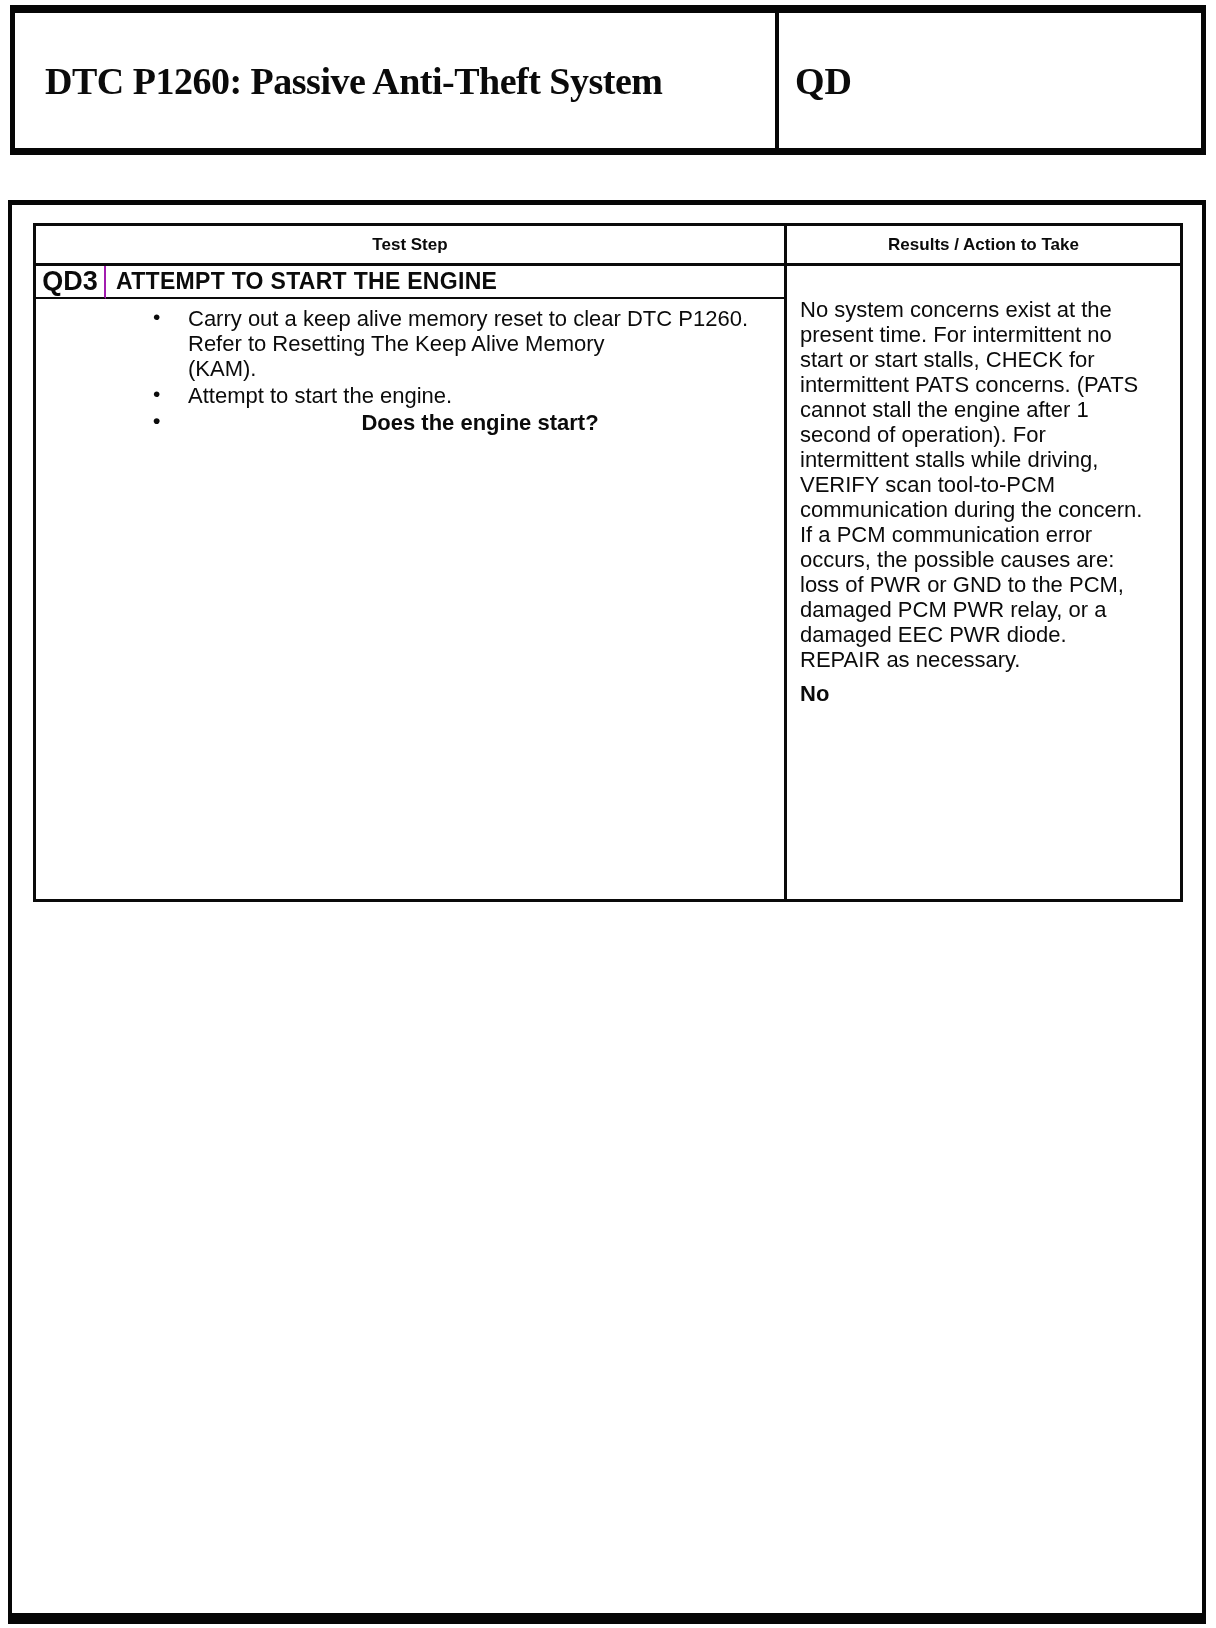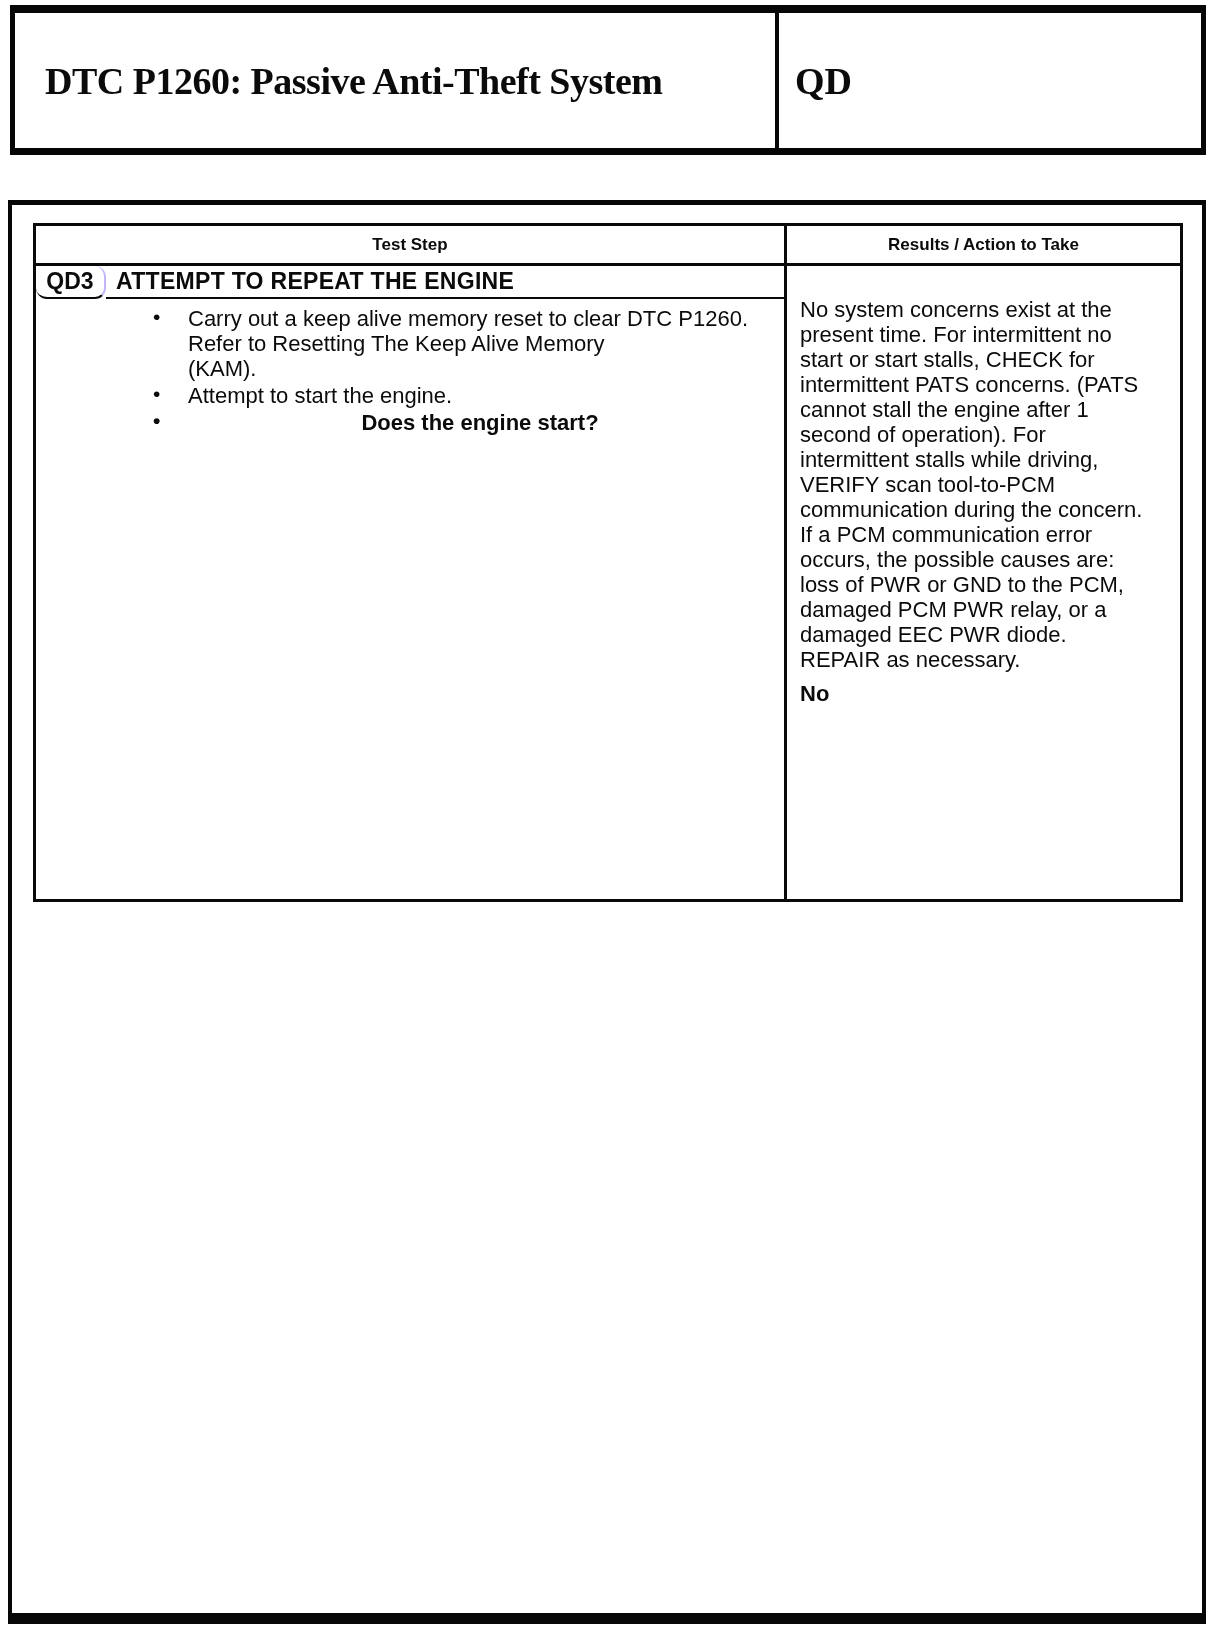--- a/index.html
+++ b/index.html
@@ -68,24 +68,24 @@
   .cell { background:#fff; }
   .th {
     display:flex; align-items:center; justify-content:center;
     font-weight:bold; font-size:17px;
     border-bottom:3px solid #0a0a0a;
   }
   .th-left  { grid-column:1/3; grid-row:1; border-right:3px solid #0a0a0a; }
   .th-right { grid-column:3;   grid-row:1; }
   .step-id {
     grid-column:1; grid-row:2;
-    border-right:2px solid #c4b5fd;
+    border-right:2px solid #a21caf;
     border-bottom:2px solid #0a0a0a;
     display:flex; align-items:center; justify-content:center;
-    font-weight:bold; font-size:23px;border-radius:11px;
+    font-weight:bold; font-size:27px;
   }
   .step-name {
     grid-column:2; grid-row:2;
     border-right:3px solid #0a0a0a;
     border-bottom:2px solid #0a0a0a;
     display:flex; align-items:center;
     padding-left:10px;
     font-weight:bold; font-size:23px;
     letter-spacing:0.3px;
   }
@@ -131,21 +131,21 @@
     </div>
   </div>
 
   <div class="content-box">
     <div class="diagnostic-table">
 
       <div class="cell th th-left">Test Step</div>
       <div class="cell th th-right">Results / Action to Take</div>
 
       <div class="cell step-id">QD3</div>
-      <div class="cell step-name">ATTEMPT TO REPEAT THE ENGINE</div>
+      <div class="cell step-name">ATTEMPT TO START THE ENGINE</div>
 
       <div class="cell step-body">
         <ul>
           <li><span>Carry out a keep alive memory reset to clear DTC P1260.
 Refer to Resetting The Keep Alive Memory
 (KAM).</span></li>
           <li><span>Attempt to start the engine.</span></li>
           <li class="bold"><span>Does the engine start?</span></li>
         </ul>
       </div>

